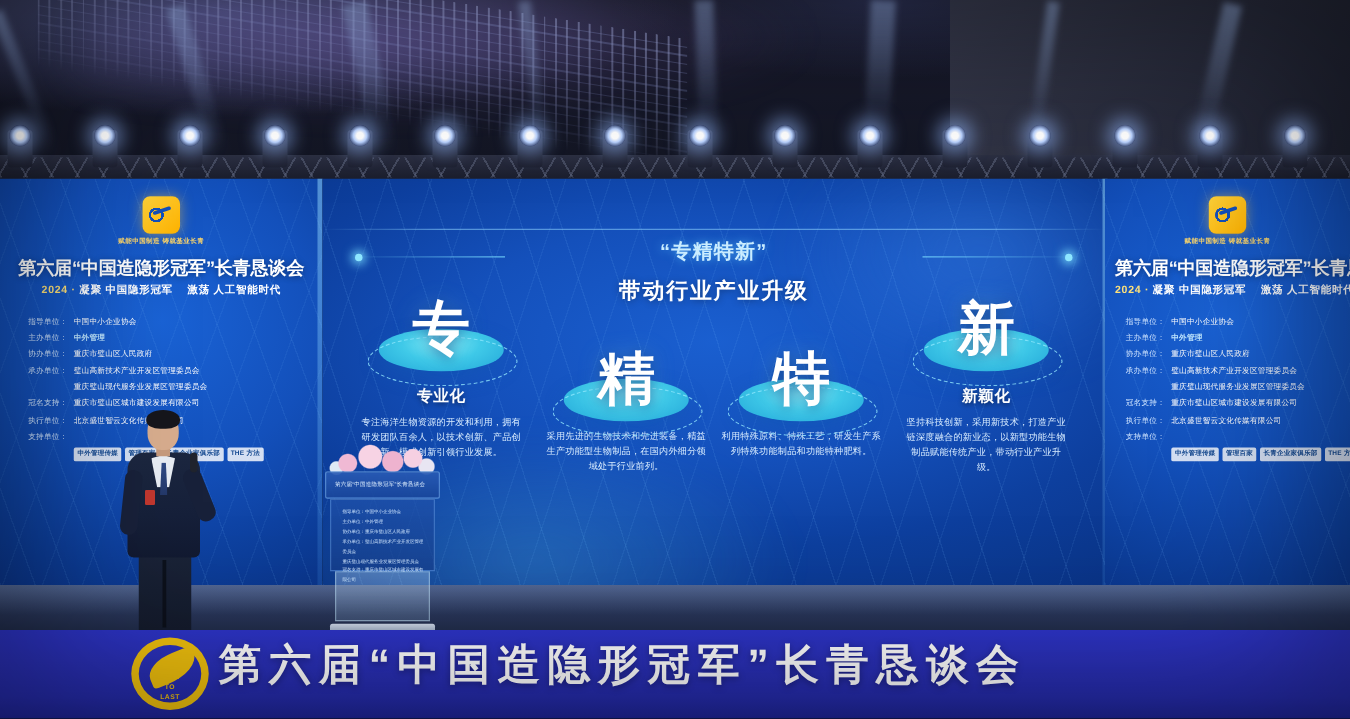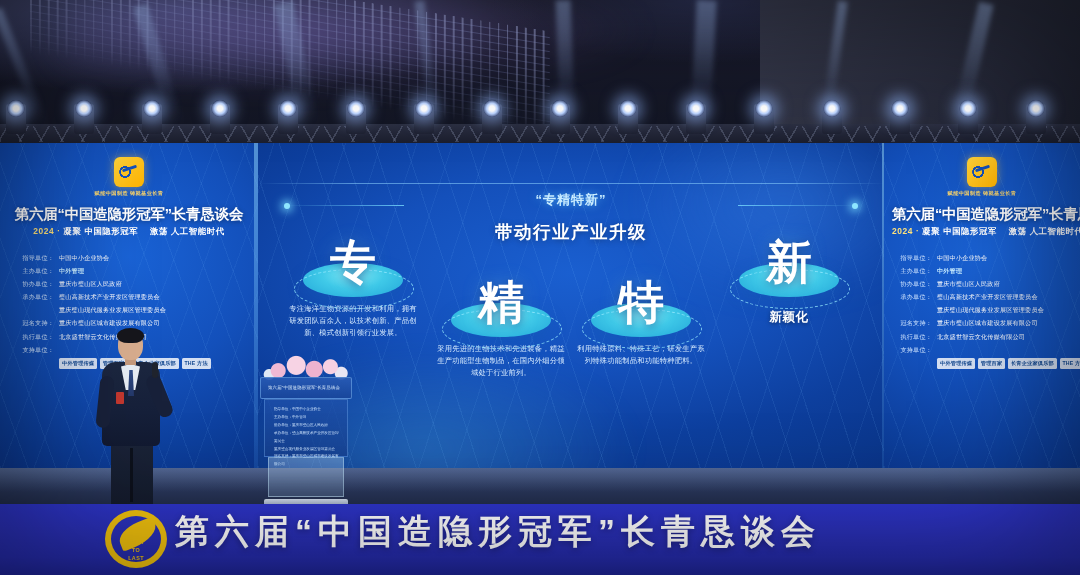--- a/index.html
+++ b/index.html
@@ -119,21 +119,21 @@
     font-size:17px; font-weight:800; color:#ffffff; letter-spacing:1px;
     line-height:1.05; text-shadow:0 1px 4px rgba(0,0,0,.4);
   }
   .hdr-rule {
     position:absolute; left:0; top:40px; width:100%; height:1px;
     background: linear-gradient(90deg, transparent, rgba(140,210,255,.55) 15%, rgba(140,210,255,.55) 85%, transparent);
   }
 
   .kicker {
     position:absolute; left:0; top:48px; width:100%; text-align:center;
-    font-size:13px; font-weight:700; color:#c9ecff;
+    font-size:16px; font-weight:700; color:#c9ecff;
     text-shadow: 0 0 8px rgba(90,200,255,.7);
     letter-spacing:1px;
   }
   .subline {
     position:absolute; left:0; top:77px; width:100%; text-align:center;
     font-size:17.5px; font-weight:700; color:#ffffff;
     text-shadow: 0 1px 6px rgba(0,0,0,.35);
     letter-spacing:1.5px;
   }
   .dot-line { position:absolute; top:62px; height:1px; }
@@ -498,36 +498,38 @@
         <span class="knob"></span>
       </div>
 
     <div class="kicker">“专精特新”</div>
     <div class="subline">带动行业产业升级</div>
 
     <div id="pillars">
         <div class="pillar" id="pillar-0">
           <div class="glyph">专</div>
           <div class="disc"></div>
+          <div class="p-label">专业化</div>
           <div class="p-desc">专注海洋生物资源的开发和利用，拥有研发团队百余人，以技术创新、产品创新、模式创新引领行业发展。</div>
         </div>
         <div class="pillar" id="pillar-1">
           <div class="glyph">精</div>
           <div class="disc"></div>
           <div class="p-desc">采用先进的生物技术和先进装备，精益生产功能型生物制品，在国内外细分领域处于行业前列。</div>
         </div>
         <div class="pillar" id="pillar-2">
           <div class="glyph">特</div>
           <div class="disc"></div>
           <div class="p-desc">利用特殊原料、特殊工艺，研发生产系列特殊功能制品和功能特种肥料。</div>
         </div>
         <div class="pillar" id="pillar-3">
           <div class="glyph">新</div>
           <div class="disc"></div>
           <div class="p-label">新颖化</div>
+          <div class="p-desc">坚持科技创新，采用新技术，打造产业链深度融合的新业态，以新型功能生物制品赋能传统产业，带动行业产业升级。</div>
         </div>
       </div>
   </div>
 
   <div class="panel-edge" style="left:882px"></div>
   <div class="led-side right">
     <div class="mesh"></div>
     <div class="side-logo">
       <div class="mark"></div>
       <div class="slogan">赋能中国制造

